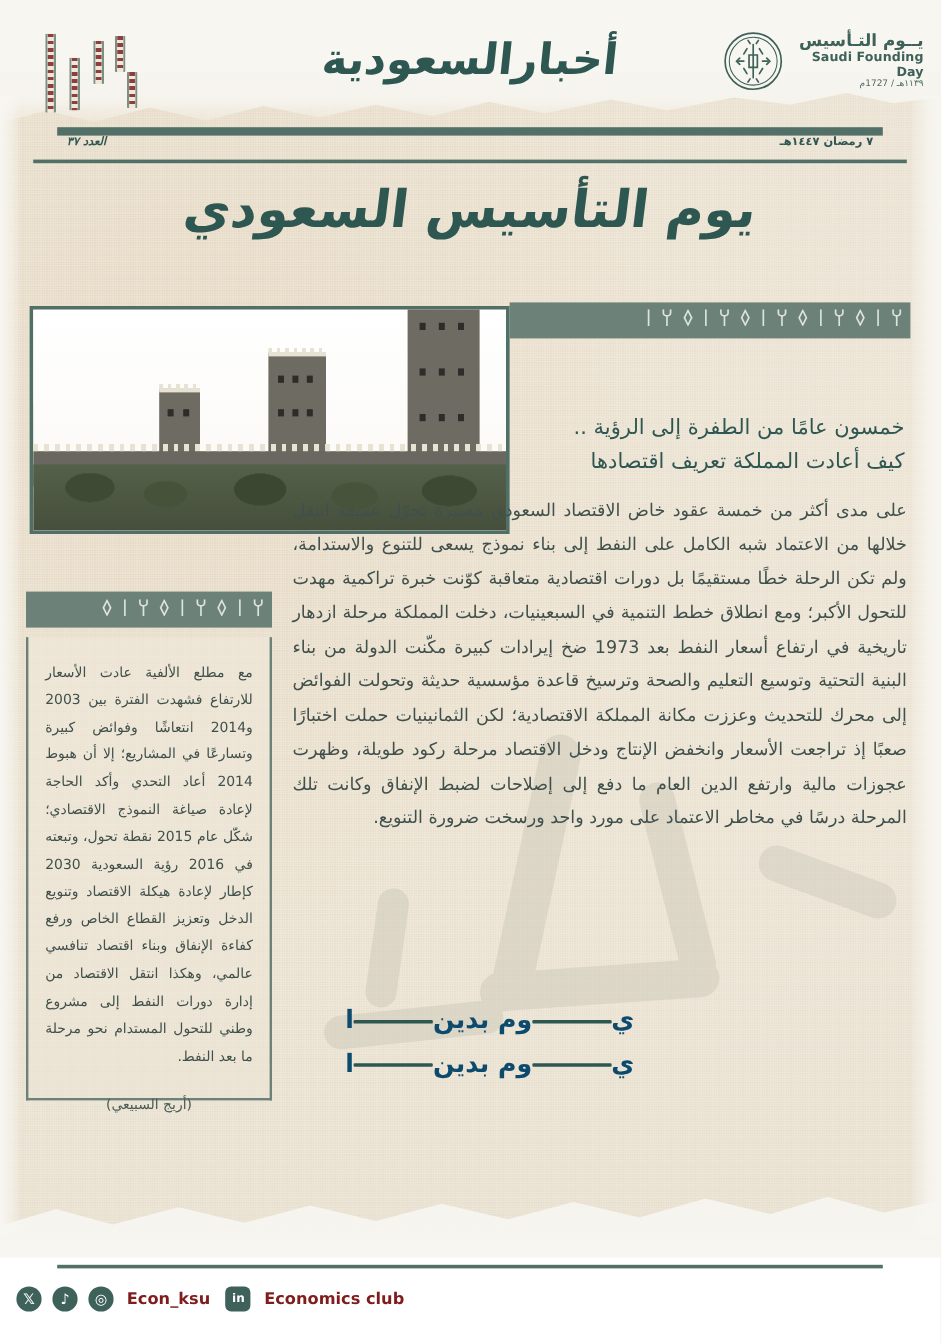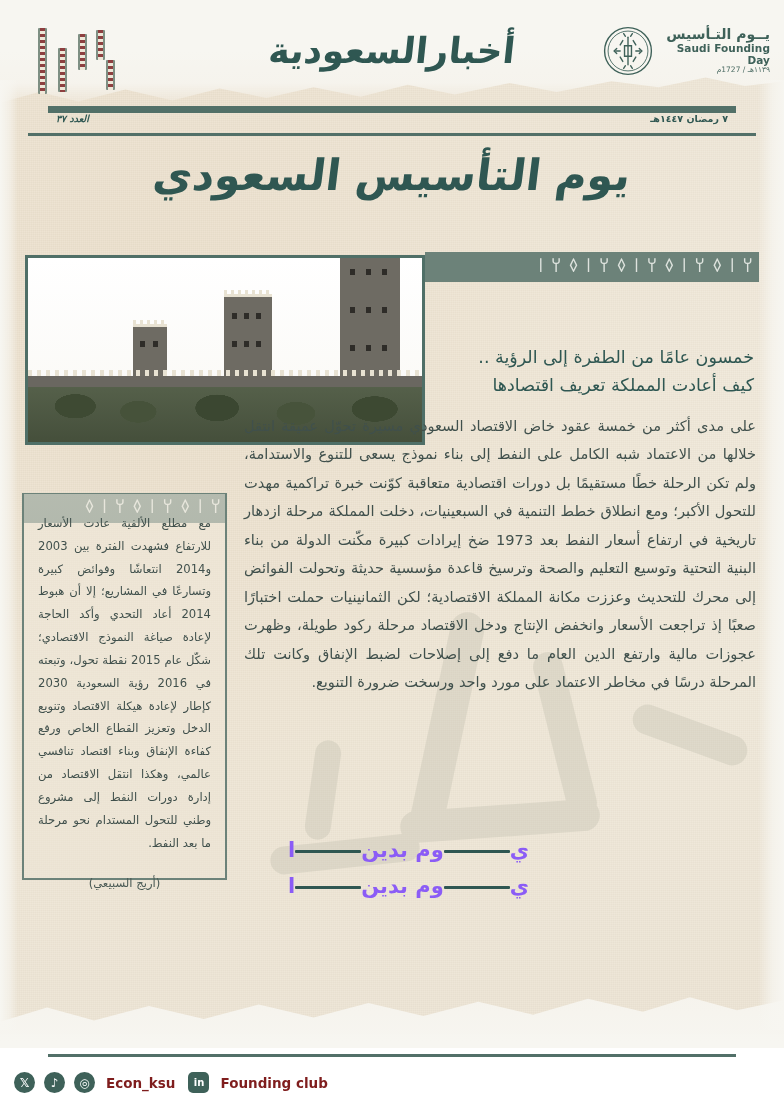--- a/index.html
+++ b/index.html
@@ -135,35 +135,35 @@
   
   .body-col{
     position:absolute;right:28px;top:412px;width:512px;
     color:#40504c;font-size:14.6px;line-height:1.95;text-align:justify;
     text-align-last:right;direction:rtl;
   }
   .body-col p{margin:0;}
 
   
   .side-col{
-    position:absolute;left:22px;top:494px;width:205px;height:386px;
+    position:absolute;left:22px;top:531px;width:205px;height:386px;
     box-sizing:border-box;border:2px solid #6c8279;border-top:none;
     background:linear-gradient(180deg,rgba(240,233,219,.55),rgba(236,228,212,.35));
     padding:18px 14px 10px 14px;
   }
   .side-text{
     color:#40504c;font-size:11.6px;line-height:1.97;text-align:justify;
     text-align-last:right;direction:rtl;
   }
   .side-author{margin-top:22px;text-align:center;color:#4a5a55;font-size:11.6px;}
 
   
   .slogan-wrap{position:absolute;right:255px;top:838px;width:400px;}
   .slogan{
-    position:relative;color:#8b5cf6;font-weight:700;font-size:21px;
+    position:relative;color:#0c4a6e;font-weight:700;font-size:21px;
     direction:rtl;white-space:nowrap;margin-bottom:12px;letter-spacing:1px;
   }
   .slogan .kash{display:inline-block;height:3px;background:#2f5752;
     vertical-align:middle;border-radius:1px;}
 
   
   .pagenum{position:absolute;left:0;right:0;top:1043px;text-align:center;
     color:#4b6b63;font-size:24px;font-weight:700;}
 
   
@@ -316,17 +316,17 @@
   <div class="pagenum">٢</div>
 
   <div class="footer">
     <div class="footline"></div>
     <div class="social">
       <div class="sicon">𝕏</div>
       <div class="sicon">♪</div>
       <div class="sicon">◎</div>
       <div class="shandle">Econ_ksu</div>
       <div class="sicon" style="border-radius:5px;font-size:10px">in</div>
-      <div class="shandle">Founding club</div>
+      <div class="shandle">Economics club</div>
     </div>
   </div>
 
 </div>
 
 </body></html>

